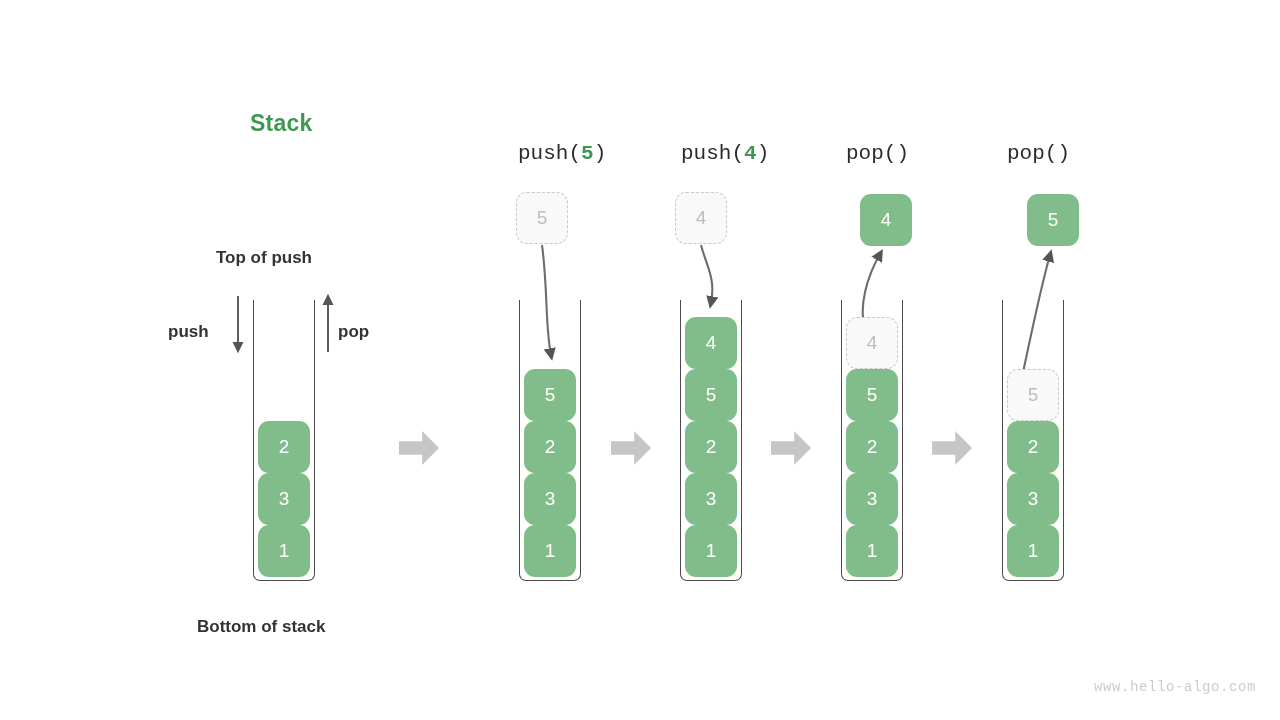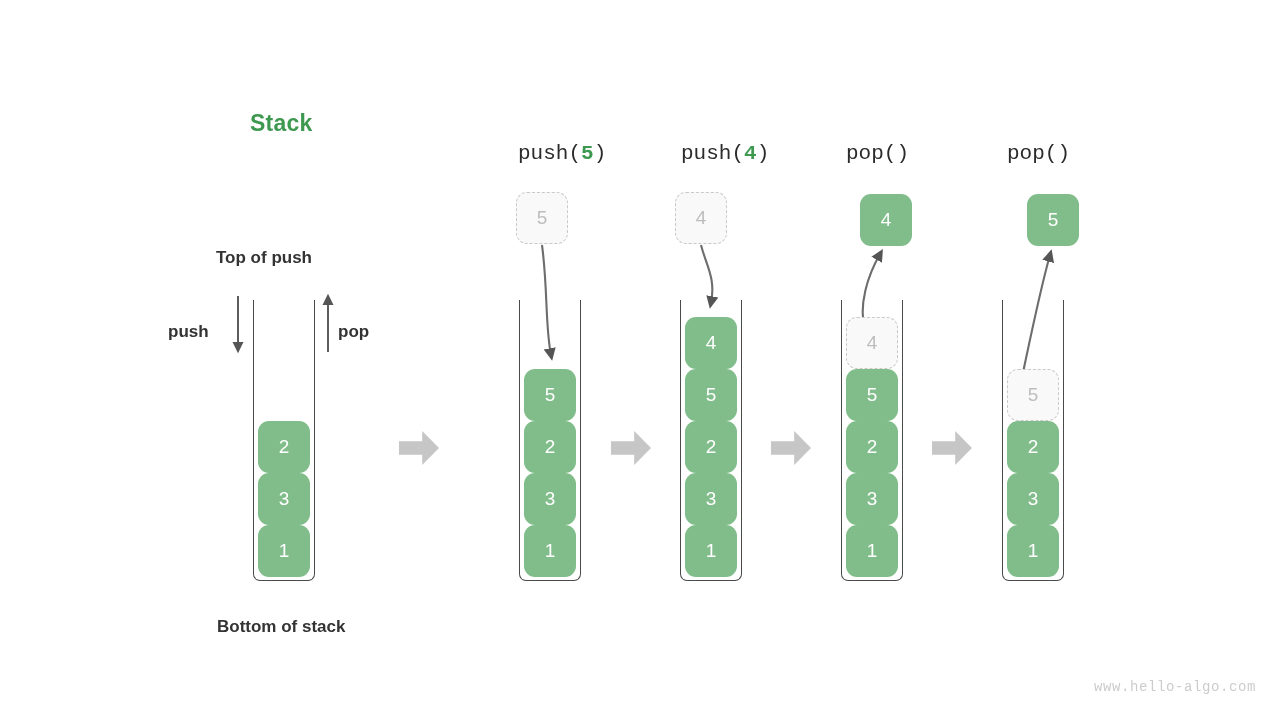--- a/index.html
+++ b/index.html
@@ -144,21 +144,21 @@
     <g>
       <path d="M1021,382 C1030,340 1040,290 1050,255" fill="none" stroke="#6d6d6d" stroke-width="2.1" marker-end="url(#ah-dark)"></path>
     </g>
   </svg>
 
   <div class="abs title-stack" style="left:250px; top:110px;">Stack</div>
 
   <div class="abs label-bold" style="left:216px; top:248px;">Top of push</div>
   <div class="abs label-bold" style="left:168px; top:322px;">push</div>
   <div class="abs label-bold" style="left:338px; top:322px;">pop</div>
-  <div class="abs label-bold" style="left:197px; top:617px;margin-left:20px;">Bottom of stack</div>
+  <div class="abs label-bold" style="left:197px; top:617px;">Bottom of stack</div>
 
   <div class="stack-frame" style="left:253px; top:300px; width:62px; height:281px;"></div>
   <div class="cell filled" style="left:258px; top:421px;">2</div>
   <div class="cell filled" style="left:258px; top:473px;">3</div>
   <div class="cell filled" style="left:258px; top:525px;">1</div>
 
   <div class="block-arrow" style="left:399px; top:431px;"></div>
 
   <div class="abs op-label" style="left:518px; top:142px;">
     <span>push(</span><span class="num">5</span><span>)</span>

